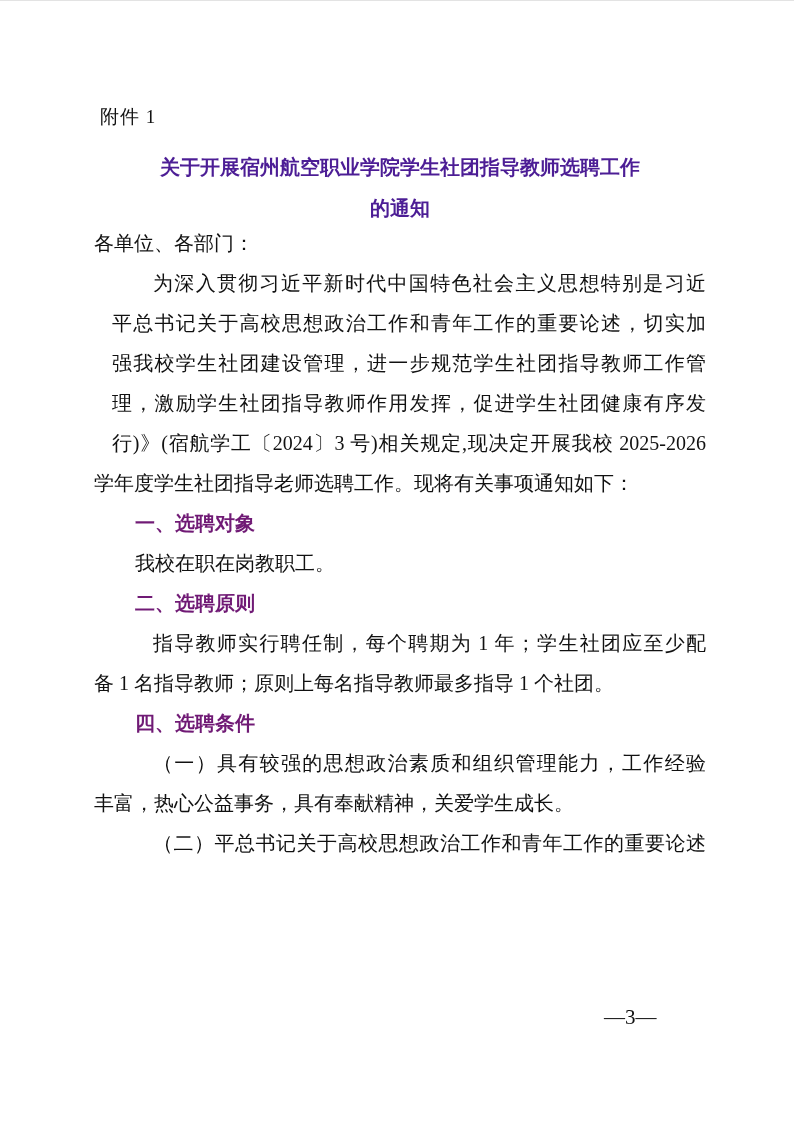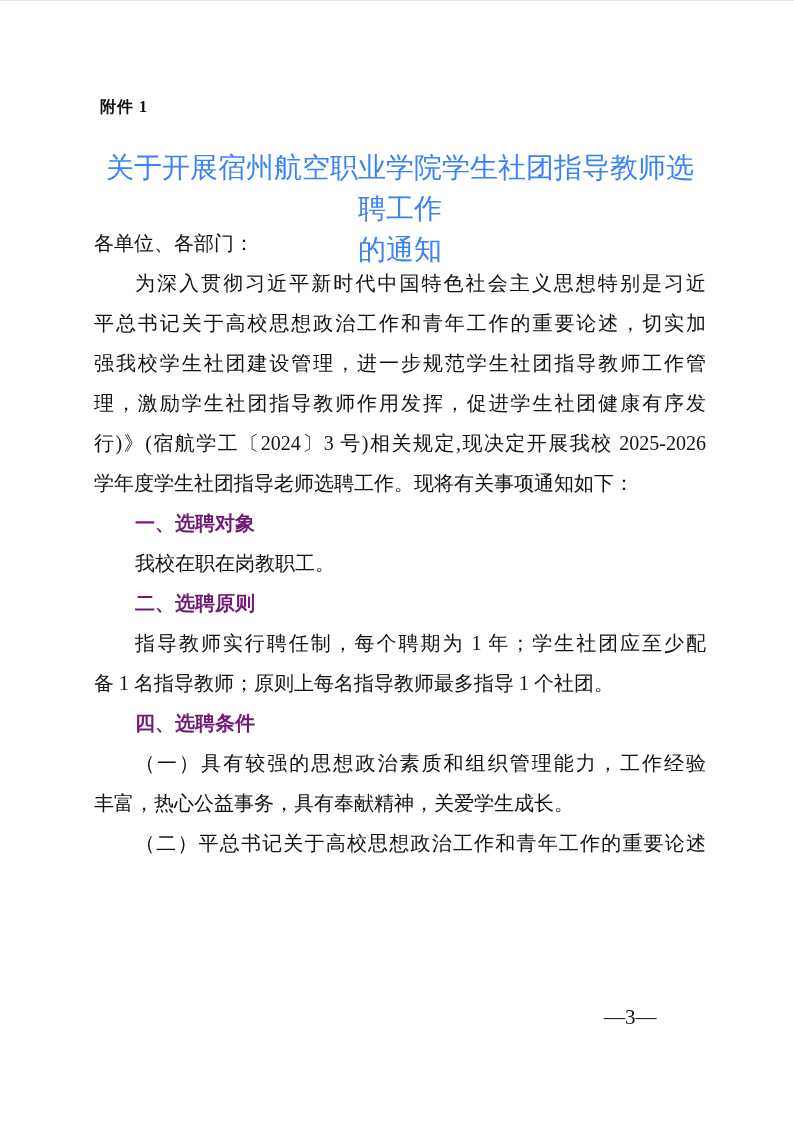--- a/index.html
+++ b/index.html
@@ -14,54 +14,54 @@
     background: #ffffff;
     color: #111111;
     font-family: "Liberation Serif", "DejaVu Serif", serif;
     overflow: hidden;
     border-top: 1px solid #e3e3e3;
     box-sizing: border-box;
   }
   .attachment {
     position: absolute;
     left: 100px;
-    top: 92px;
-    font-size: 16px;
+    top: 102px;
+    font-size: 19px;
     line-height: 28px;
     letter-spacing: 1px;
-    font-weight: bold;
   }
   .title-block {
     position: absolute;
     left: 94px;
     top: 146px;
     width: 612px;
     text-align: center;
-    font-weight: normal;
-    font-size: 28px;
+    font-weight: bold;
+    font-size: 20px;
     line-height: 41px;
-    color: #3b82f6;
+    color: #4c1d95;
   }
   .body-block {
     position: absolute;
     left: 94px;
     top: 222px;
     width: 612px;
     font-size: 20px;
     line-height: 40px;
   }
   .line {
     height: 40px;
     white-space: nowrap;
   }
   .indent { text-indent: 41px; }
   .j {
     white-space: normal;
     text-align: justify;
     text-align-last: justify;
+    margin-left: 18px;
     -moz-text-align-last: justify;
   }
   .heading {
     font-weight: bold;
     color: #701a75;
   }
   .page-number {
     position: absolute;
     left: 604px;
     top: 1002px;

